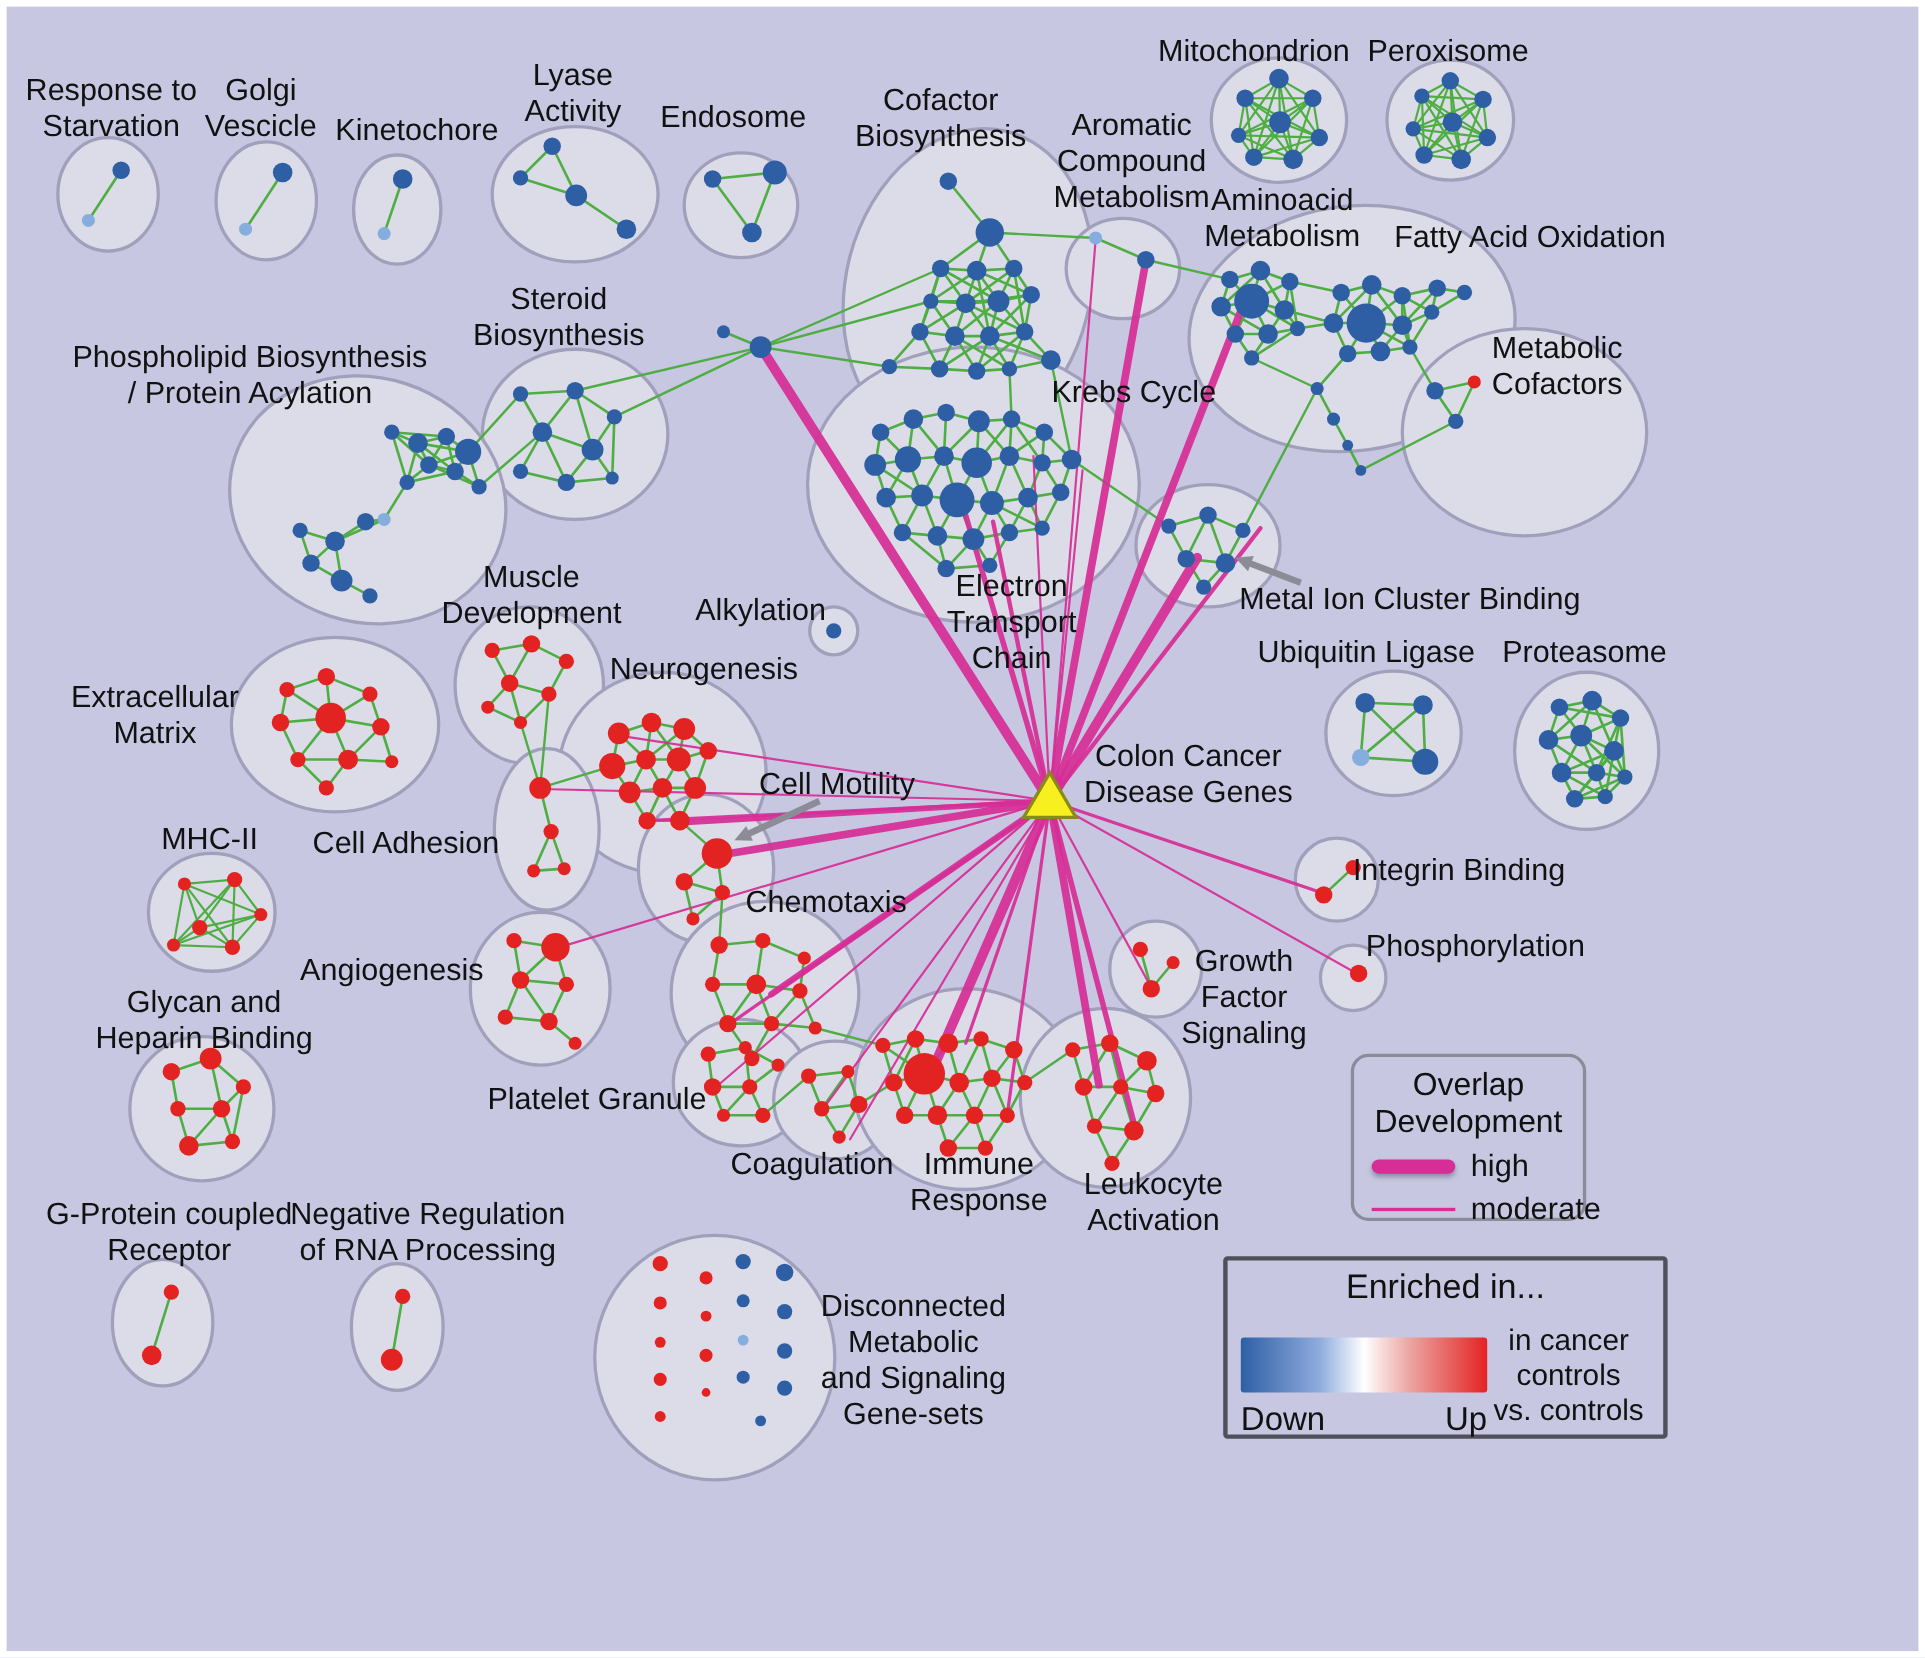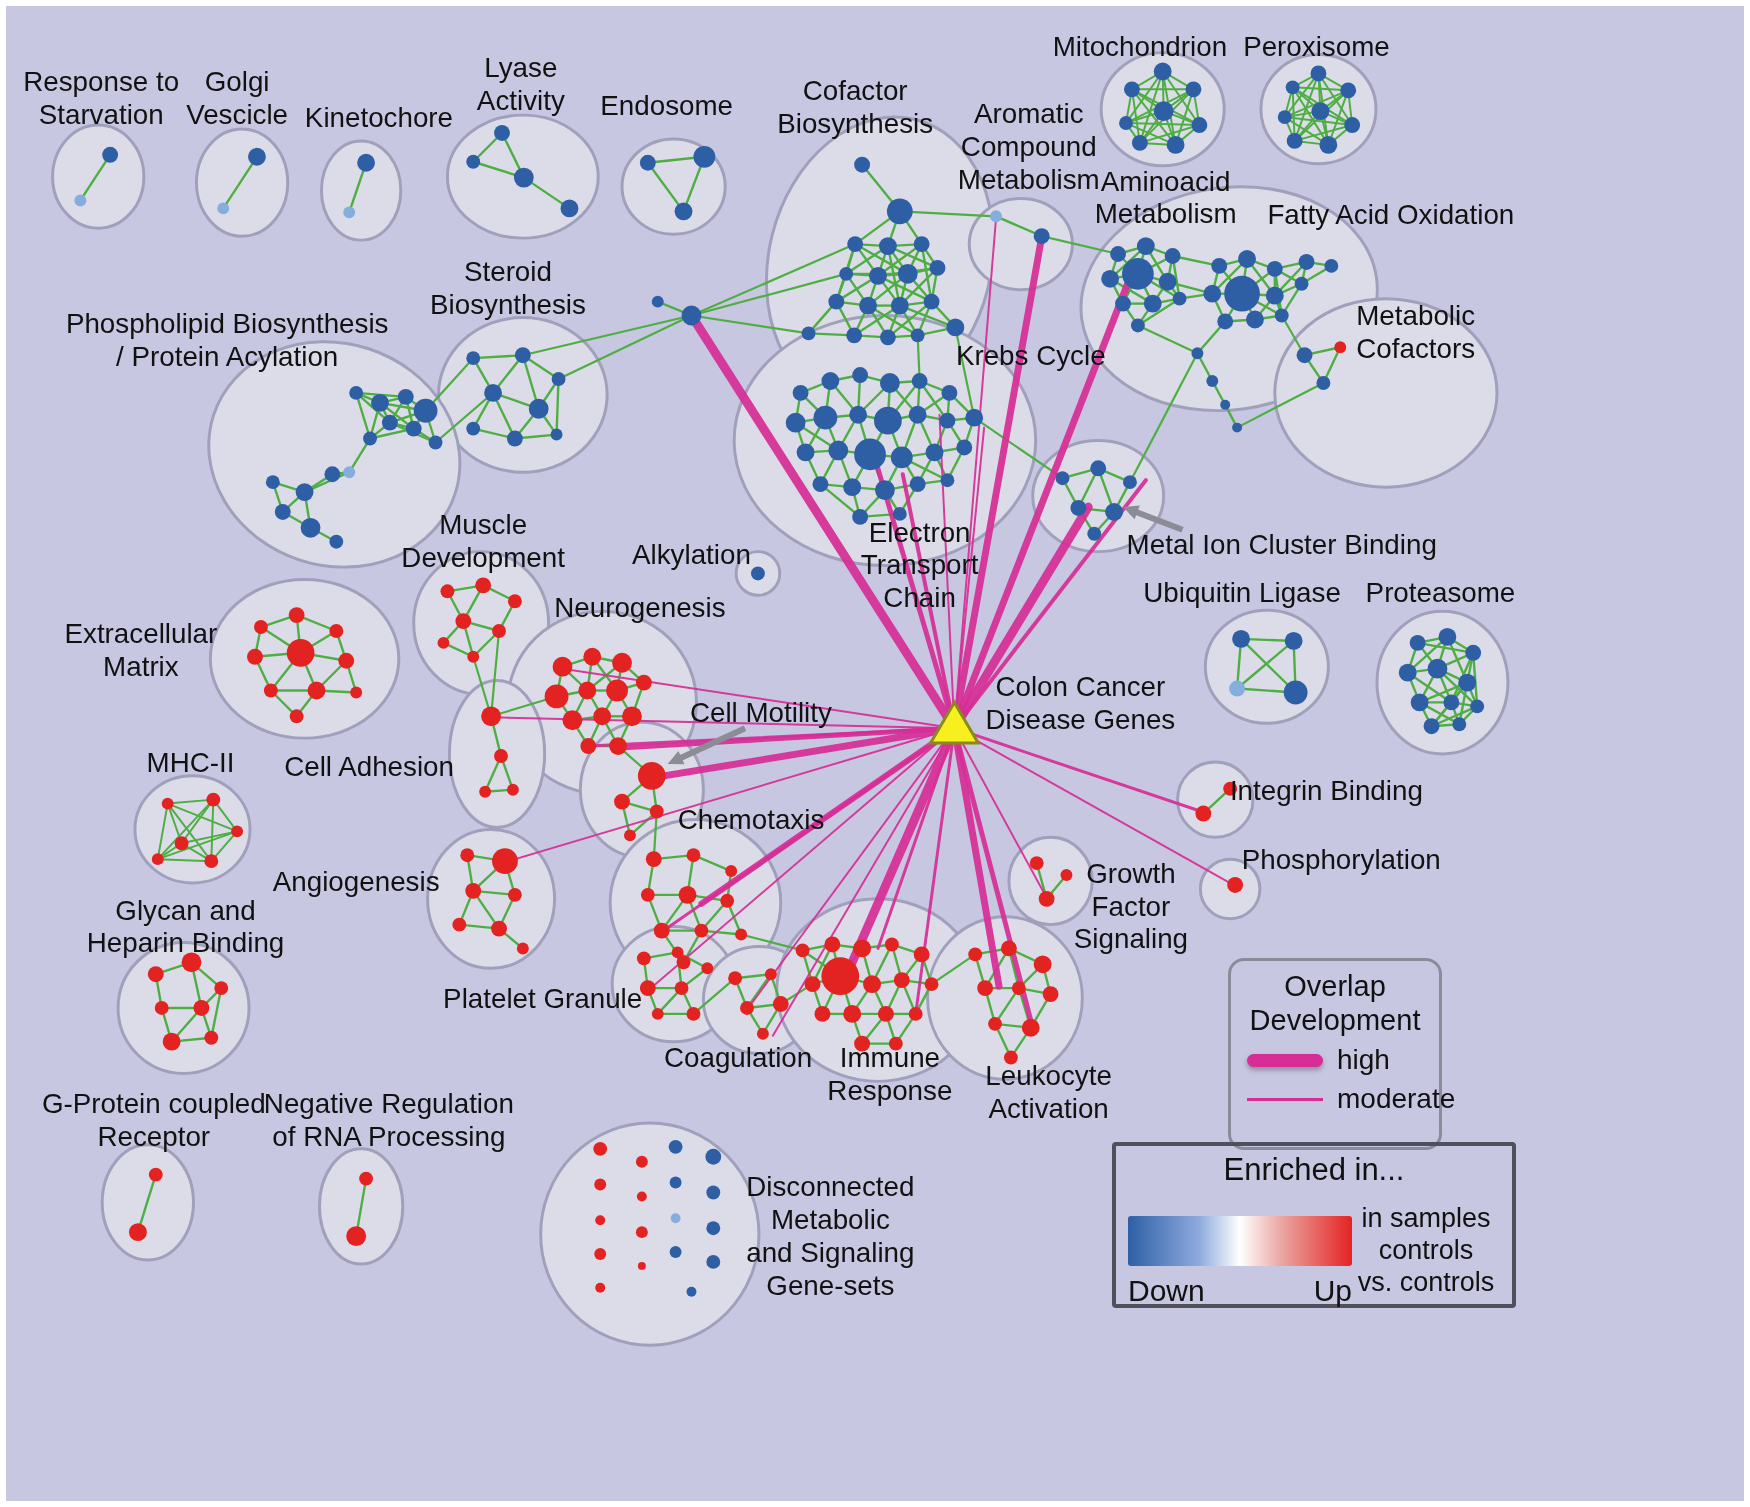--- a/index.html
+++ b/index.html
@@ -10,21 +10,21 @@
     background:var(--bg,#c7c7e1);
     border:6px solid #ffffff;
     font-family:"Liberation Sans",sans-serif;
     color:#111;
     overflow:hidden;
   }
   .figure svg{position:absolute;left:0;top:0;}
   svg text{font-family:"Liberation Sans",sans-serif;}
   .legend{position:absolute;box-sizing:border-box;}
   .legend-overlap{
-    left:1222px;top:952px;width:214px;height:192px;
+    left:1222px;top:952px;width:214px;height:152px;
     border:3px solid #8b8b99;border-radius:16px;padding-top:8px;
   }
   .legend-overlap .lg-title{text-align:center;font-size:29px;line-height:34px;}
   .lg-row{display:flex;align-items:center;gap:14px;margin:7px 0 0 16px;font-size:28px;}
   .sig-high{width:76px;height:13px;background:var(--sig,#d62e96);border-radius:7px;
     box-shadow:0 3px 5px rgba(90,90,110,.55);flex:0 0 auto;}
   .sig-mod{width:76px;height:3px;background:var(--sig,#d62e96);flex:0 0 auto;}
   .legend-enriched{
     left:1106px;top:1136px;width:404px;height:166px;
     border:4px solid #50505c;border-radius:4px;padding:6px 12px;
@@ -1025,20 +1025,20 @@
     <div class="le-title">Enriched in...</div>
     <div class="le-body">
       <div class="le-left">
         <div class="gradient-bar"></div>
         <div class="du">
           <span>Down</span>
           <span>Up</span>
         </div>
       </div>
       <div class="le-note">
-        <div>in samples</div>
+        <div>in cancer</div>
         <div>controls</div>
         <div>vs. controls</div>
       </div>
     </div>
   </div>
 
 </div>
 
 </body></html>

